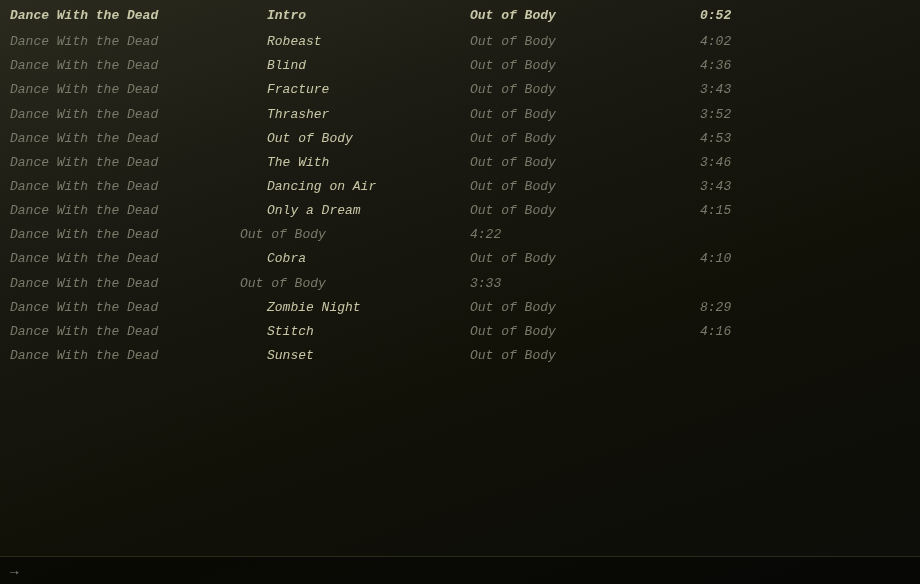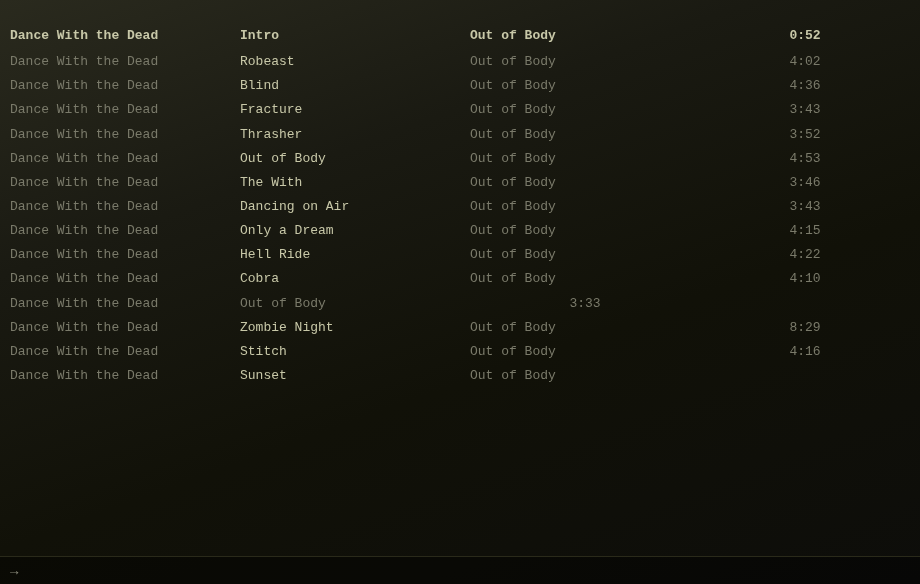--- a/index.html
+++ b/index.html
@@ -13,21 +13,22 @@
       height: 584px;
       background: linear-gradient(160deg, #2a2a1e 0%, #1a1a12 30%, #111108 60%, #0d0d0a 100%);
       font-family: 'Courier New', Courier, monospace;
       font-size: 13px;
       color: #8a8a7a;
       overflow: hidden;
       position: relative;
     }
 
     .track-list {
-      padding: 24px 0;
+      padding: 4px 0;
+      font-style: italic;
     }
 
     .track-row {
       display: grid;
       grid-template-columns: 230px 230px 230px 1fr;
       padding: 2px 10px;
       line-height: 1.55;
     }
 
     .track-row.header {
@@ -35,28 +36,29 @@
       font-weight: bold;
       padding-bottom: 4px;
     }
 
     .col-artist {
       color: #7a7a6a;
     }
 
     .col-title {
       color: #c8c8a8;
+      margin-left: 27px;
     }
 
     .col-album {
       color: #7a7a6a;
     }
 
     .col-duration {
-      text-align: center;
+      text-align: left;
       color: #7a7a6a;
     }
 
     .header .col-artist,
     .header .col-title,
     .header .col-album,
     .header .col-duration {
       color: #c8c8a8;
     }
 
@@ -133,21 +135,20 @@
       <span class="col-duration">3:43</span>
     </div>
     <div class="track-row">
       <span class="col-artist">Dance With the Dead</span>
       <span class="col-title">Only a Dream</span>
       <span class="col-album">Out of Body</span>
       <span class="col-duration">4:15</span>
     </div>
     <div class="track-row">
       <span class="col-artist">Dance With the Dead</span>
-      <span class="col-title">Hell Ride</span>
       <span class="col-album">Out of Body</span>
       <span class="col-duration">4:22</span>
     </div>
     <div class="track-row">
       <span class="col-artist">Dance With the Dead</span>
       <span class="col-title">Cobra</span>
       <span class="col-album">Out of Body</span>
       <span class="col-duration">4:10</span>
     </div>
     <div class="track-row">

